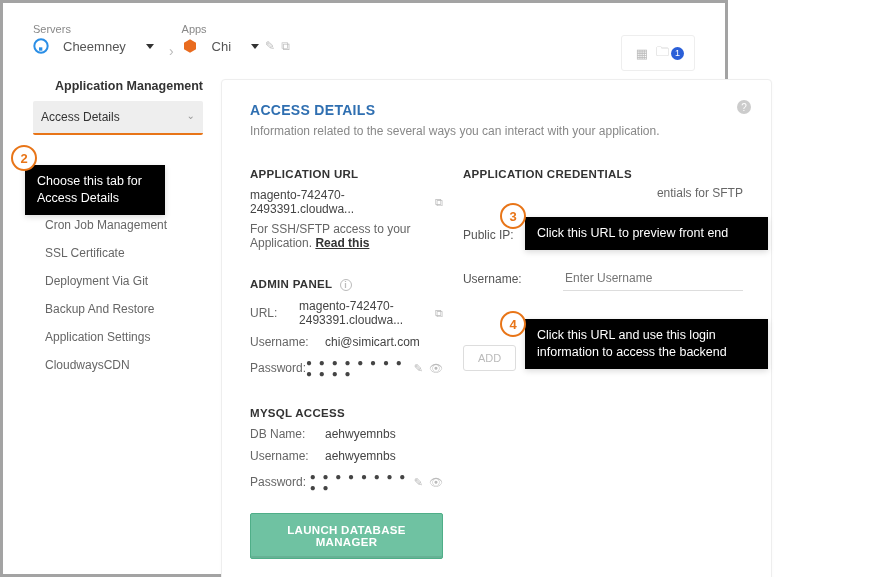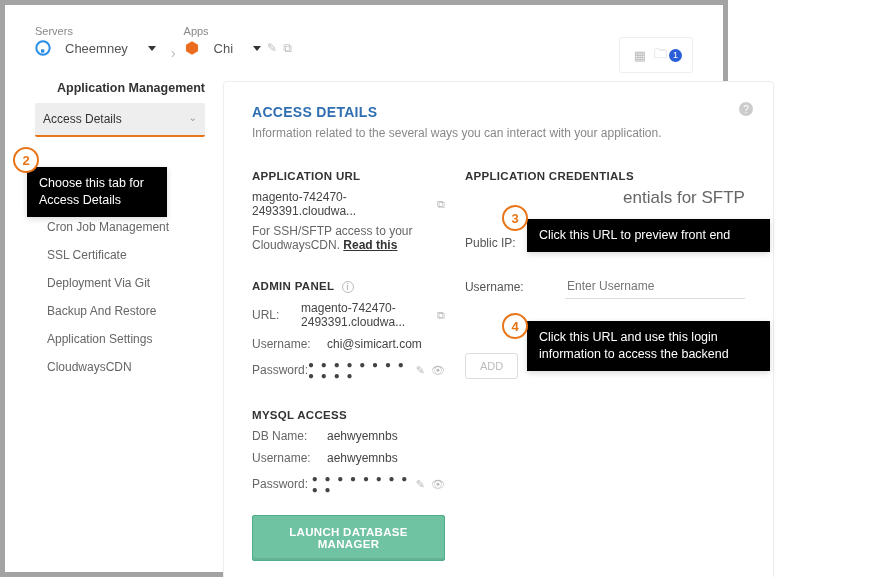--- a/index.html
+++ b/index.html
@@ -1,17 +1,17 @@
 <!DOCTYPE html>
 <html><head>
 <meta charset="utf-8">
 <style>
   * { box-sizing: border-box; margin: 0; padding: 0; }
   body { font-family: -apple-system, BlinkMacSystemFont, "Segoe UI", Arial, sans-serif; background:#fff; color:#333; font-size:13px; width:880px; height:577px; overflow:hidden; position:relative; }
-  .frame { border:5px solid #a3a3a3; width:728px; height:577px; position:relative; background:#fff; }
+  .frame { border:3px solid #a3a3a3; width:728px; height:577px; position:relative; background:#fff; }
 
   .topbar { display:flex; align-items:flex-start; padding:20px 30px 0 30px; position:relative; }
   .crumb { margin-right:25px; position:relative; }
   .crumb-label { font-size:11px; color:#888; }
   .crumb-val { display:flex; align-items:center; margin-top:3px; cursor:pointer; }
   .crumb-val .name { color:#555; margin-left:14px; font-size:13px; }
   .caret { width:0; height:0; border-left:4px solid transparent; border-right:4px solid transparent; border-top:5px solid #333; margin-left:20px; }
   .chev { color:#bbb; margin:20px 8px 0 -10px; font-size:14px; }
   .ext-icons { font-size:12px; color:#bbb; margin-left:6px; }
 
@@ -45,21 +45,21 @@
   .hint .read { color:#333; font-weight:700; text-decoration:underline; cursor:pointer; }
 
   .sec { margin-top:28px; }
   .info-i { display:inline-block; width:12px; height:12px; border:1px solid #bbb; border-radius:50%; color:#bbb; font-size:9px; text-align:center; line-height:11px; margin-left:4px; }
 
   .pwd-dots { letter-spacing:2px; font-size:10px; }
   .iconbtn { color:#bbb; font-size:11px; margin-left:6px; cursor:pointer; }
 
   .dbbtn { margin-top:20px; background:#6fc2a2; color:#fff; border:1px solid #4fae88; padding:10px 16px; font-size:11.5px; font-weight:600; letter-spacing:.3px; cursor:pointer; border-radius:2px; box-shadow:inset 0 -2px 0 rgba(0,0,0,.08); }
 
-  .cred-sub { font-size:17px; color:#666; margin-top:6px; }
+  .cred-sub { font-size:12px; color:#666; margin-top:6px; }
   .cred-row { display:flex; align-items:center; margin-top:14px; font-size:12px; }
   .cred-row .k { width:80px; color:#555; }
   .ipval { color:#333; margin-left:10px; }
   .uinput { border:none; border-bottom:1px solid #ddd; padding:5px 2px; font-size:12px; color:#888; outline:none; width:180px; background:transparent; margin-left:20px; }
   .addbtn { border:1px solid #ddd; background:#fff; color:#bbb; padding:6px 14px; font-size:11px; border-radius:3px; margin-top:14px; cursor:pointer; }
 
   .callout { position:absolute; background:#000000; color:#fff; font-size:12.5px; padding:8px 12px; line-height:1.35; z-index:10; box-shadow:0 2px 6px rgba(0,0,0,.15); }
   .stepbadge { position:absolute; width:26px; height:26px; border:2px solid #e87518; background:#fff; color:#e87518; border-radius:50%; display:flex; align-items:center; justify-content:center; font-weight:700; font-size:13px; z-index:11; }
 
   .orange-do { width:16px; height:16px; }
@@ -129,21 +129,21 @@
 
       <div class="col">
 
         <div>
           <div class="sec-title">APPLICATION URL</div>
           <div class="row">
             <span class="v">magento-742470-2493391.cloudwa...</span>
             <span class="link-ext">⧉</span>
           </div>
           <div class="hint">
-            <span>For SSH/SFTP access to your CloudwaysCDN. </span><span class="read">Read this</span>
+            <span>For SSH/SFTP access to your Application. </span><span class="read">Read this</span>
           </div>
         </div>
 
         <div class="sec">
           <div class="sec-title">
             <span>ADMIN PANEL</span>
             <span class="info-i">i</span>
           </div>
           <div class="row">
             <span class="k">URL:</span>

